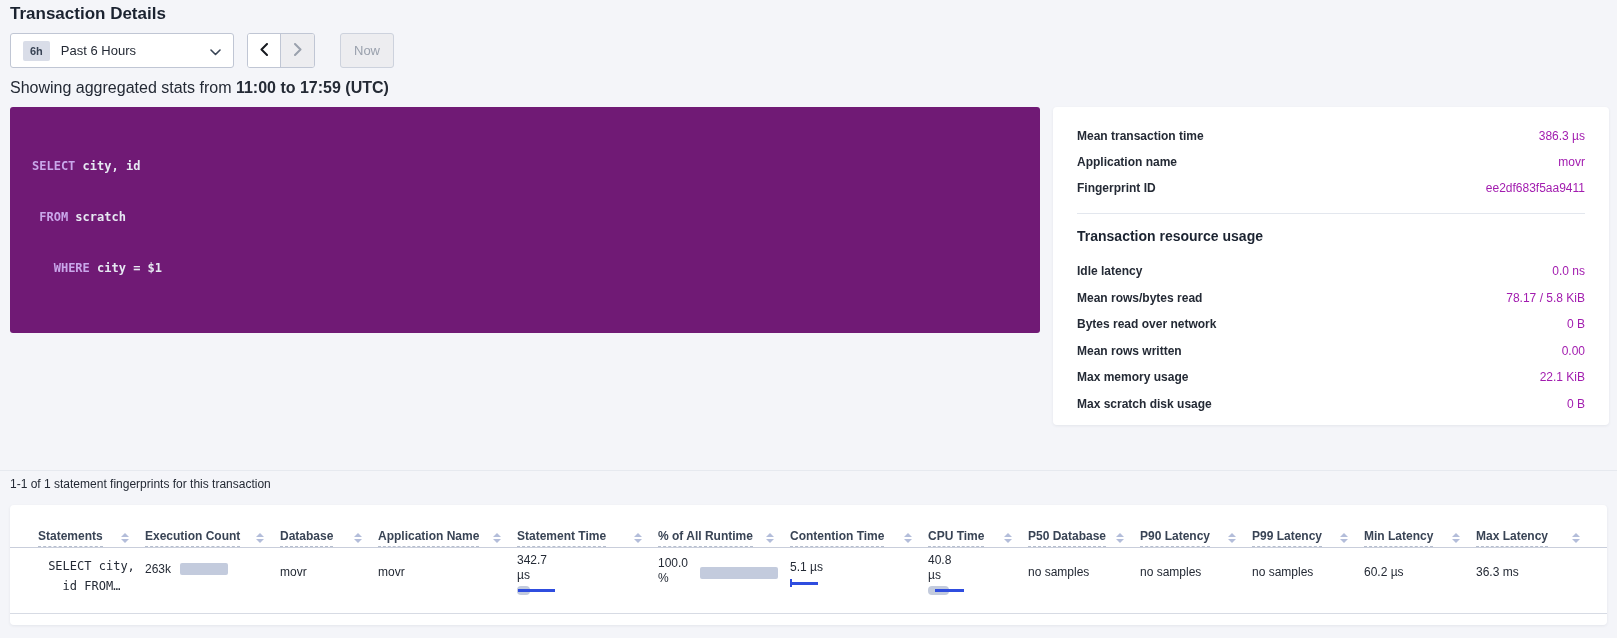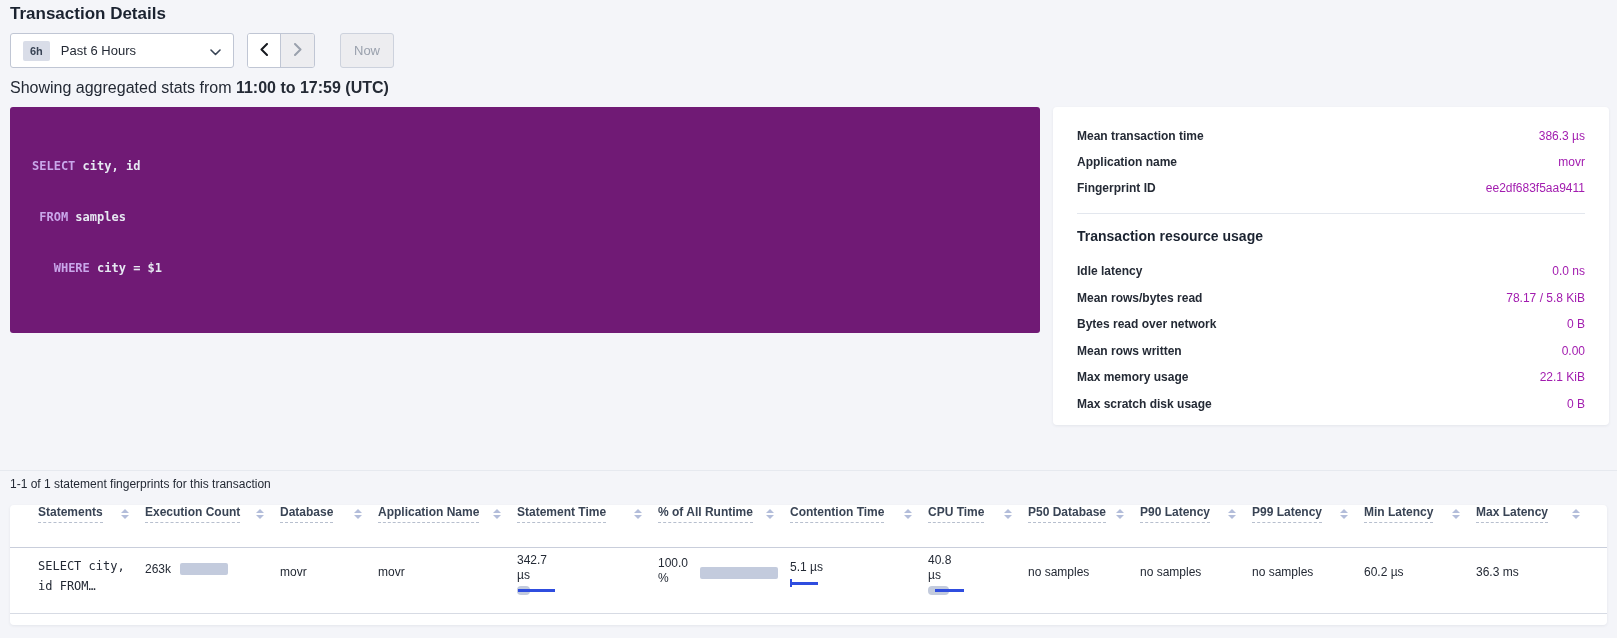--- a/index.html
+++ b/index.html
@@ -70,21 +70,21 @@
   
   .page-divider { position:absolute; left:0; top:470px; width:1617px; border-top:1px solid #e6e9ef; }
   .table-caption { position:absolute; left:10px; top:477px; font-size:12px; color:#242a35; }
   .table-card {
     position:absolute; left:10px; top:505px; width:1597px; height:120px;
     background:#fff; border-radius:4px;
     box-shadow:0 1px 3px rgba(40,50,80,0.08);
   }
   .thead {
     display:flex; height:43px; padding-left:28px;
-    align-items:flex-start; border-bottom:1px solid #c9cedb;
+    align-items:flex-end; border-bottom:1px solid #c9cedb;
   }
   .th {
     display:flex; align-items:center; justify-content:space-between;
     padding-right:16px; flex:none; cursor:pointer;
   }
   .th-label {
     font-size:12px; font-weight:700; color:#394455;
     border-bottom:1px dashed #b7bfce; padding-bottom:3px; white-space:nowrap;
   }
   .sort { display:flex; flex-direction:column; gap:2px; }
@@ -93,21 +93,21 @@
   .sort .down { border-top:4px solid #b3bdda; }
 
   .trow { display:flex; height:66px; padding-left:28px; border-bottom:1px solid #d7dbe4; font-size:12px; }
   .td { flex:none; }
   .c1{width:107px;} .c2{width:135px;} .c3{width:98px;} .c4{width:139px;}
   .c5{width:141px;} .c6{width:132px;} .c7{width:138px;} .c8{width:100px;}
   .c9{width:112px;} .c10{width:112px;} .c11{width:112px;} .c12{width:112px;} .c13{width:120px;}
 
   .stmt-link {
     font-family:"DejaVu Sans Mono", monospace; font-size:12px; line-height:20px;
-    color:#242a35; padding-top:8px; cursor:pointer; white-space:pre;
+    color:#242a35; padding-top:8px; cursor:pointer; white-space:pre;text-align:center;
   }
   .cell-mid { padding-top:17px; color:#242a35; }
   .exec-cell { display:flex; align-items:center; padding-top:14px; }
   .exec-bar { width:48px; height:12px; background:#c3cbdd; border-radius:2px; margin-left:9px; }
   .two-line { line-height:15px; }
   .barchart-cell { padding-top:5px; }
   .minibar { position:relative; height:9px; margin-top:3px; }
   .minibar .gray { position:absolute; left:0; top:0; height:9px; background:#c3cbdd; border-radius:4px; }
   .minibar .blue { position:absolute; top:3px; height:2.5px; background:#2f4ddf; }
   .minibar .tick { position:absolute; left:0; top:0; width:1.5px; height:8px; background:#2f4ddf; }
@@ -148,21 +148,21 @@
   </div>
   <div class="now-btn">Now</div>
 </div>
 
 <div class="stats-caption">
   <span>Showing aggregated stats from </span><b>11:00 to 17:59 (UTC)</b>
 </div>
 
 <div class="sql-box">
   <div><span></span><span class="sql-kw">SELECT</span><span> city, id</span></div>
-  <div><span> </span><span class="sql-kw">FROM</span><span> samples</span></div>
+  <div><span> </span><span class="sql-kw">FROM</span><span> scratch</span></div>
   <div><span>   </span><span class="sql-kw">WHERE</span><span> city = $1</span></div>
 </div>
 
 <div class="summary-card">
   <div class="sum-row">
     <span class="sum-label">Mean transaction time</span>
     <span class="sum-value">386.3 µs</span>
   </div>
   <div class="sum-row">
     <span class="sum-label">Application name</span>

